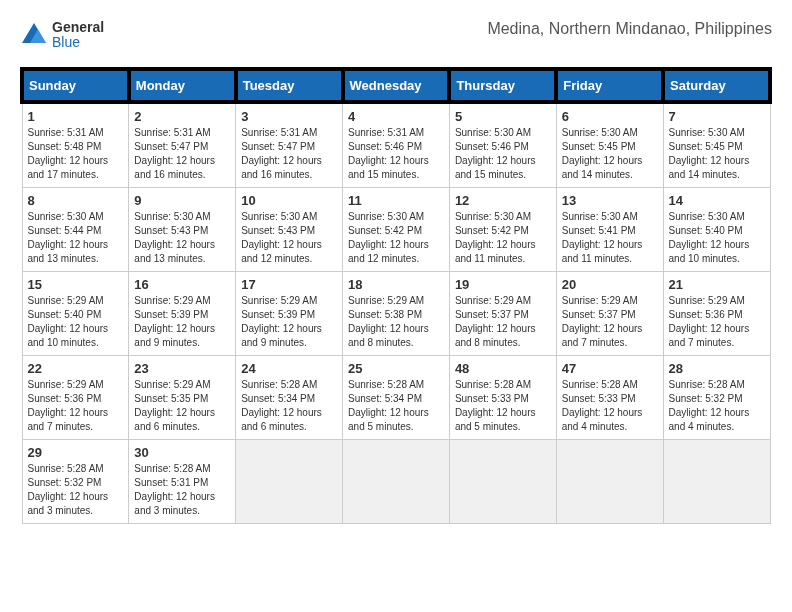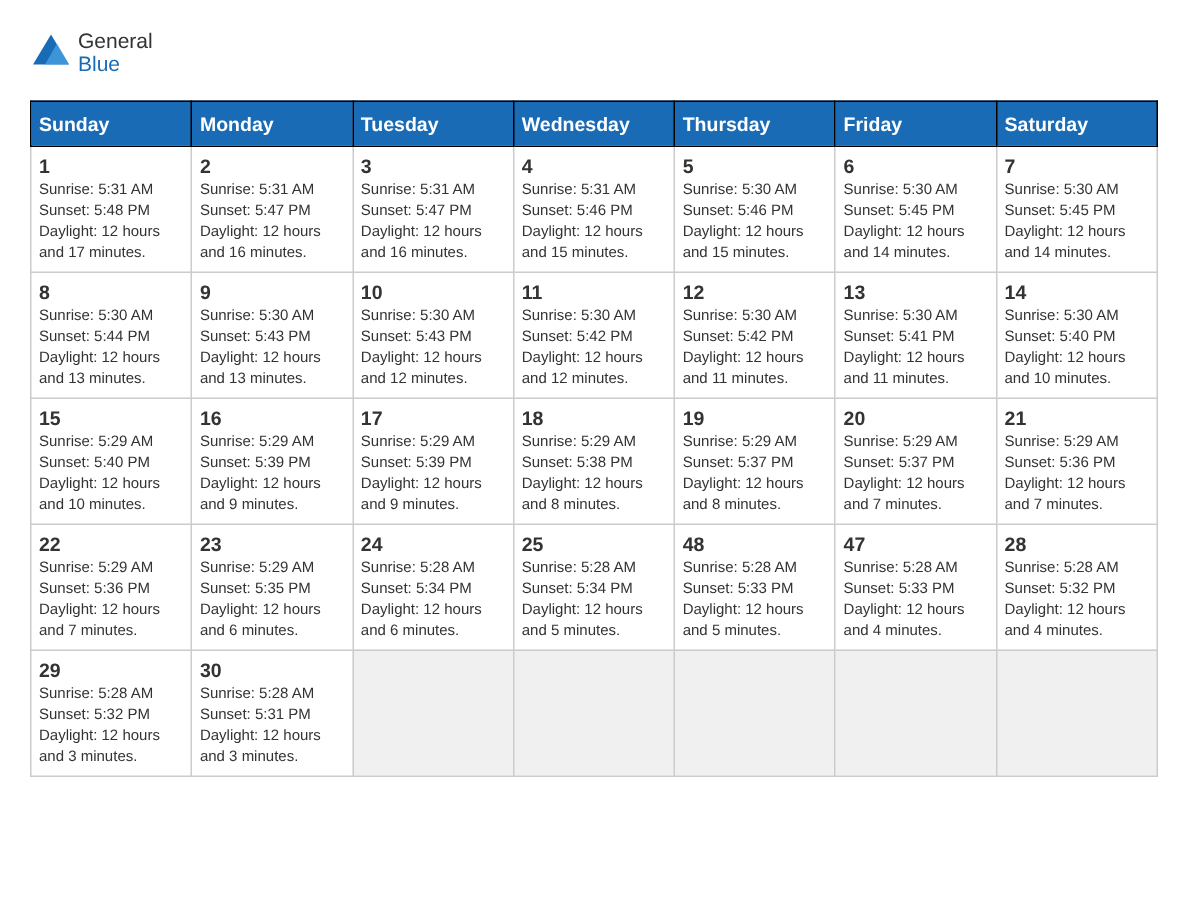--- a/index.html
+++ b/index.html
@@ -21,21 +21,21 @@
       align-items: center;
       gap: 4px;
     }
     .logo-text {
       display: flex;
       flex-direction: column;
       line-height: 1.1;
     }
     .logo-general {
       font-size: 14px;
-      font-weight: normal;
+      font-weight: bold;
       color: #333;
     }
     .logo-blue {
       font-size: 14px;
       font-weight: normal;
       color: #1a6bb5;
     }
     .logo-icon {
       width: 28px;
       height: 28px;
@@ -57,21 +57,21 @@
       border-collapse: collapse;
       table-layout: fixed;
     }
     th {
       background-color: #1a6bb5;
       color: #fff;
       font-size: 13px;
       font-weight: bold;
       padding: 7px 5px;
       text-align: left;
-      border: 1px solid #000000;
+      border: 4px solid #000000;
     }
     td {
       vertical-align: top;
       border: 1px solid #ccc;
       padding: 5px;
       font-size: 10.5px;
       color: #333;
       height: 80px;
       background: #fff;
     }
@@ -98,20 +98,21 @@
     <svg class="logo-icon" viewBox="0 0 28 28">
       <polygon points="14,2 26,22 2,22" fill="#1a6bb5"></polygon>
       <polygon points="18,8 26,22 10,22" fill="#4da6e8" opacity="0.7"></polygon>
     </svg>
     <div class="logo-text">
       <span class="logo-general">General</span>
       <span class="logo-blue">Blue</span>
     </div>
   </div>
   <div class="title-section">
+    <div class="location-title">Medina, Northern Mindanao, Philippines</div>
   </div>
 </div>
 
 <table>
   <thead>
     <tr>
     <th>Sunday</th>
         <th>Monday</th>
         <th>Tuesday</th>
         <th>Wednesday</th>

